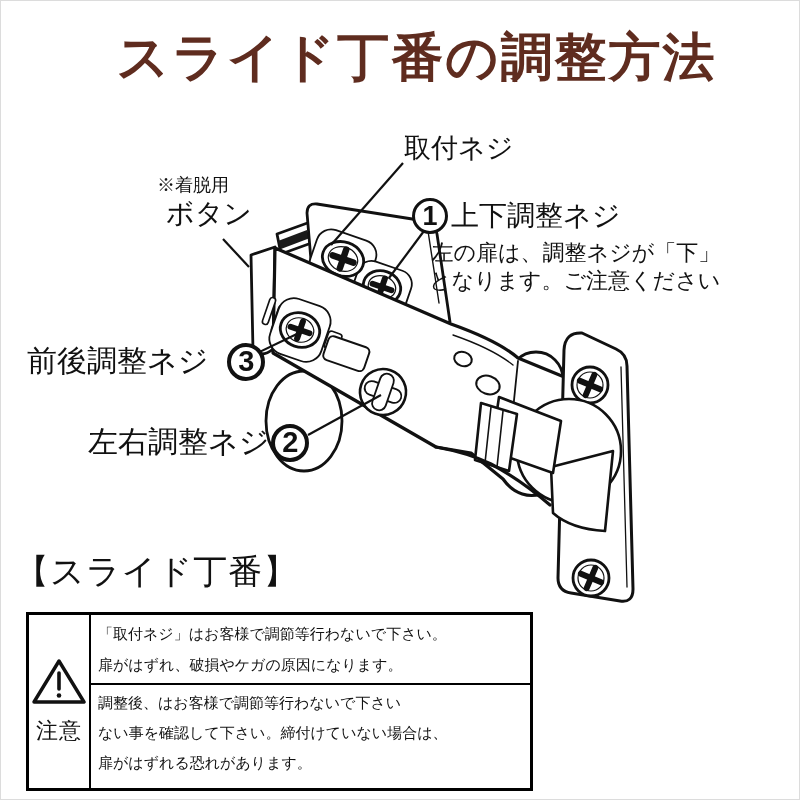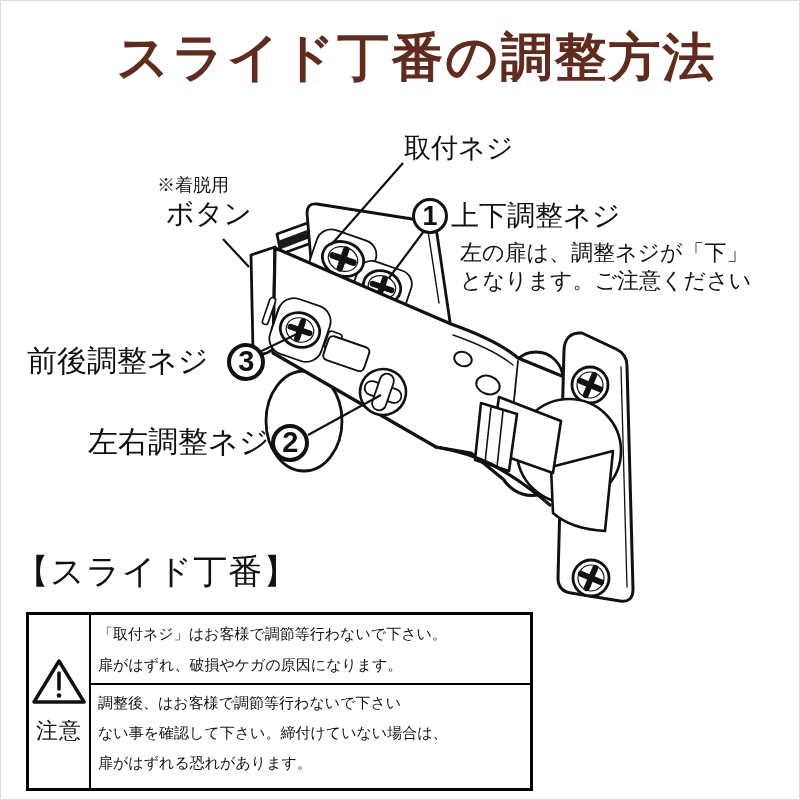--- a/index.html
+++ b/index.html
@@ -3,29 +3,29 @@
 <meta charset="utf-8">
 <style>
   * { margin:0; padding:0; box-sizing:border-box; }
   html,body { width:800px; height:800px; background:#fff; }
   body { font-family:"Liberation Sans", sans-serif; color:#111; }
   .page { position:relative; width:800px; height:800px; background:#fff; border:1px solid #dcdcdc; overflow:hidden; }
 
   .title { position:absolute; top:22px; left:0; width:100%; text-align:center;
            font-size:52px; font-weight:700; letter-spacing:2px;padding-left:33px; }
 
-  .diagram { position:absolute; inset:0; }
+  .diagram { position:absolute; inset:0;text-align:right; }
   .diagram svg { position:absolute; left:0; top:0; }
 
   .lbl { position:absolute; white-space:nowrap; color:#111; }
   .lbl-mounting   { left:403px; top:129px; font-size:27px; }
   .lbl-detachnote { left:156px; top:172px; font-size:18px; }
   .lbl-detachbtn  { left:165px; top:194px; font-size:28px; }
   .lbl-updown     { left:411px; top:196px; display:flex; align-items:center; gap:3px; font-size:28px; }
-  .lbl-updownnote { left:459px; top:238px; font-size:22px; line-height:28px; }
+  .lbl-updownnote { left:428px; top:238px; font-size:22px; line-height:28px; }
   .lbl-frontback  { left:26px;  top:340px; display:flex; align-items:center; gap:19px; font-size:30px; }
   .lbl-leftright  { left:87px;  top:421px; display:flex; align-items:center; gap:2px; font-size:30px; }
 
   .cnum { display:inline-flex; align-items:center; justify-content:center;
           width:36px; height:36px; border:3.6px solid #111; border-radius:50%;
           font-size:27px; font-weight:700; line-height:1; background:#fff; flex:0 0 auto; }
   .cnum.big { width:38px; height:38px; border-width:4px; font-size:29px; }
 
   .section-heading { position:absolute; left:14px; top:548px; font-size:34px;
                      font-weight:400; letter-spacing:1px; }

